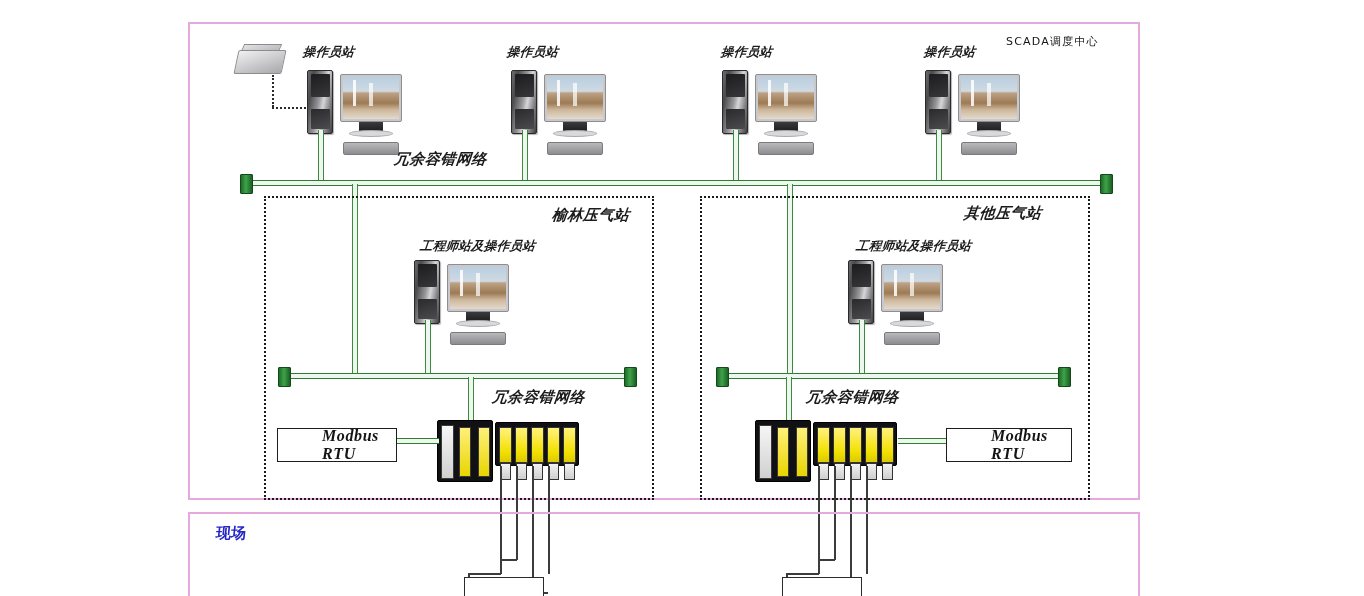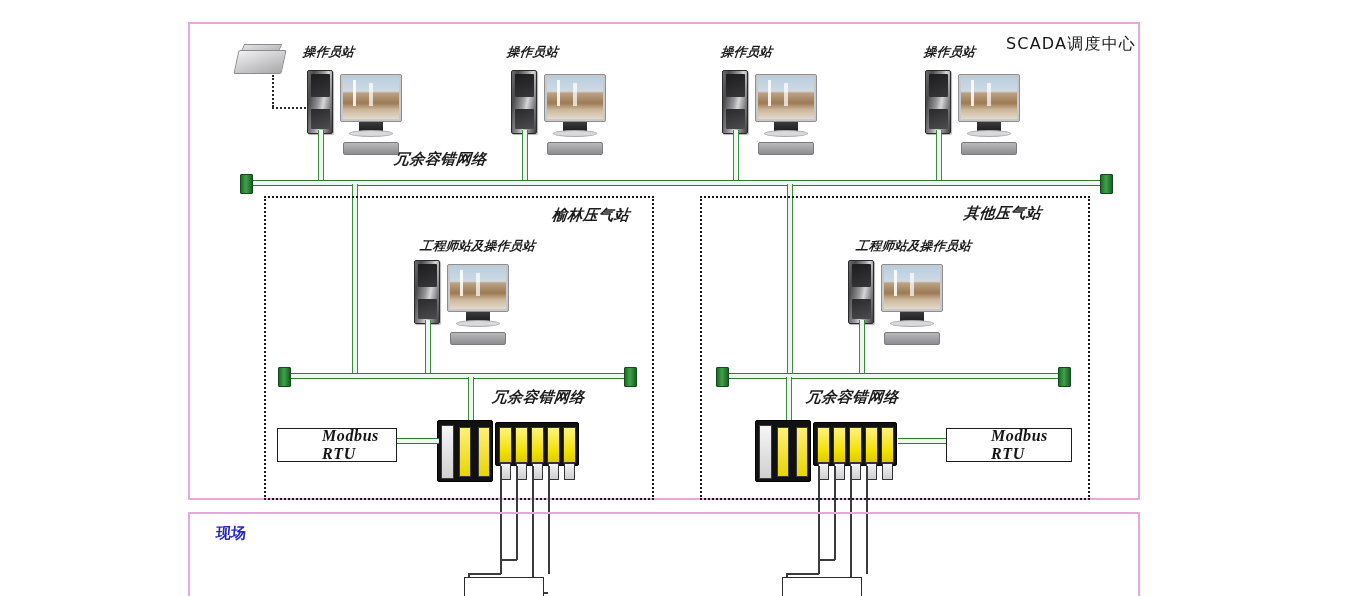--- a/index.html
+++ b/index.html
@@ -50,21 +50,21 @@
   }
   .lbl-sm {
     font-size: 12.5px;
     font-weight: 700;
     font-style: italic;
     font-family: "DejaVu Sans", sans-serif;
     transform: skewX(-6deg);
     letter-spacing: 0.3px;
   }
   .lbl-scada {
-    font-size: 16px;
+    font-size: 11px;
     font-family: "DejaVu Sans", sans-serif;
     letter-spacing: 1.2px;
     color: #151515;
   }
   .lbl-field {
     font-size: 15px;
     font-weight: 700;
     color: #2626c4;
     font-family: "DejaVu Sans", sans-serif;
     transform: skewX(-6deg);

